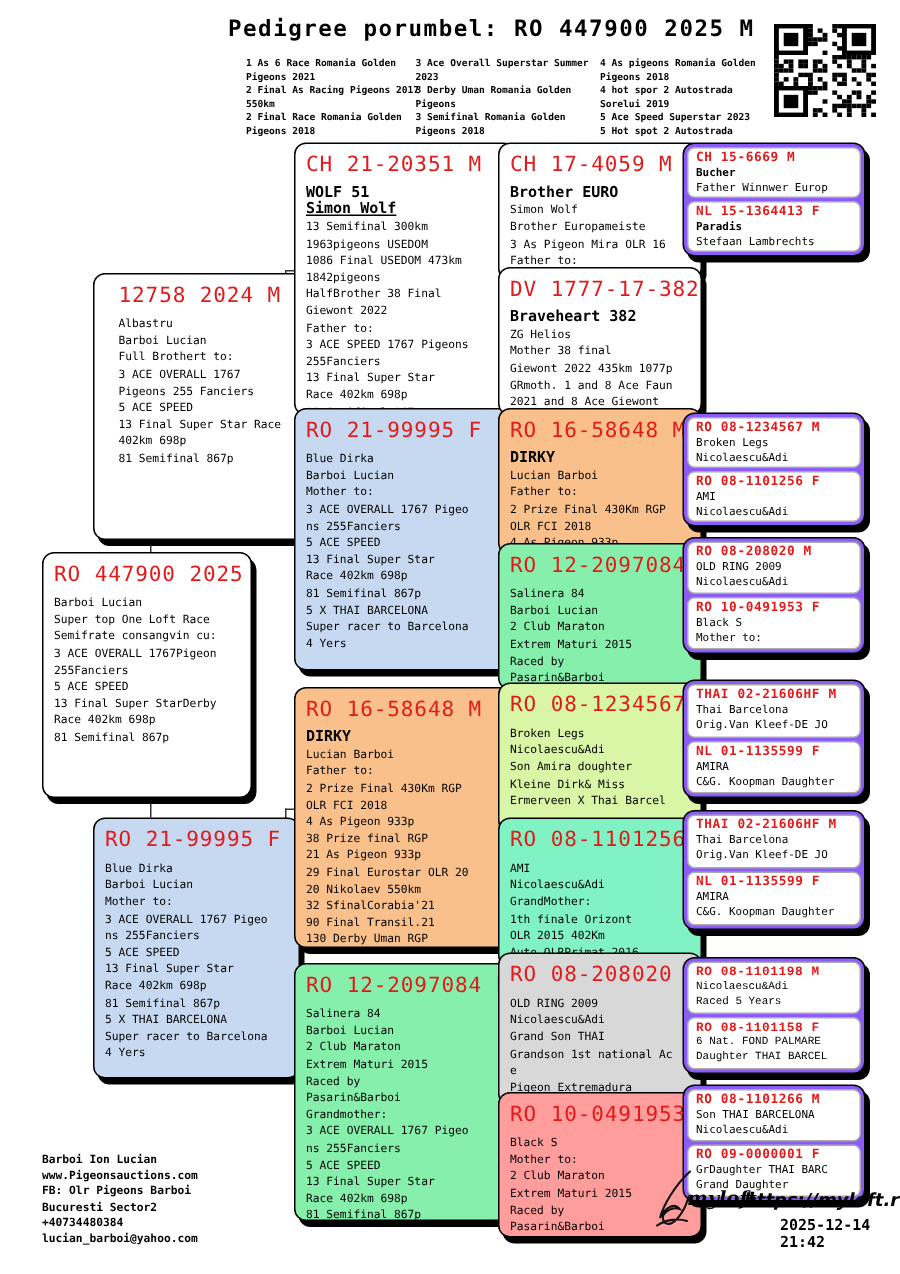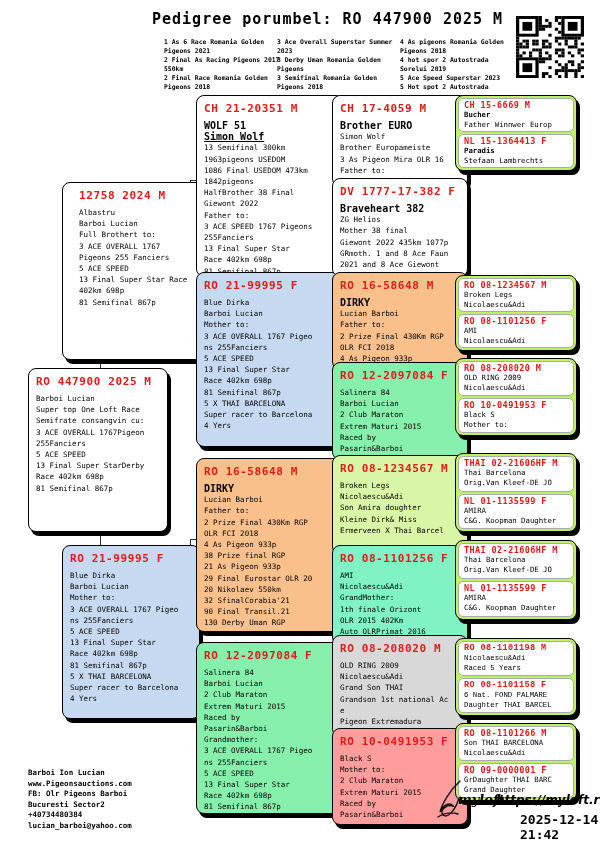--- a/index.html
+++ b/index.html
@@ -5,43 +5,43 @@
   html,body{margin:0;padding:0;background:#fff;}
   #page{position:relative;width:600px;height:849px;background:#fff;overflow:hidden;
         font-family:"DejaVu Sans Mono",monospace;color:#000;}
   .abs{position:absolute;}
   
   #title{position:absolute;left:152px;top:10px;font-size:15px;font-weight:bold;letter-spacing:1px;white-space:nowrap;}
   .ach{position:absolute;top:38px;font-size:6.4px;line-height:9px;font-weight:600;white-space:pre-line;}
   
   .box{position:absolute;background:#fff;border:1.5px solid #000;border-radius:8px;
        box-shadow:3px 4px 0 #000;padding:6px 7px 4px 7px;overflow:hidden;}
-  .ring{color:#e11a1a;font-weight:bold;font-size:11px;letter-spacing:0.6px;margin-bottom:5px;white-space:nowrap;}
+  .ring{color:#e11a1a;font-weight:normal;font-size:14px;letter-spacing:0.6px;margin-bottom:5px;white-space:nowrap;}
   .name{font-size:10px;font-weight:bold;line-height:11.2px;white-space:pre-line;}
   .name.ul{text-decoration:underline;}
   .body{font-size:7.5px;line-height:11.2px;white-space:pre-line;}
   .bg-blue{background:#c7d9f0;} .bg-orange{background:#f9c08c;} .bg-cyan{background:#86efac;}
   .bg-green{background:#d9f5a6;} .bg-mint{background:#80f2c3;} .bg-gray{background:#d8d8d8;}
   .bg-salmon{background:#ff9d9d;} .bg-pink{background:#f2dddb;} .bg-yellow{background:#fdffc2;}
   
-  .card{position:absolute;display:flex;flex-direction:column;gap:2px;background:#bef264;
+  .card{position:absolute;display:flex;flex-direction:column;gap:2px;background:#8b5cf6;
         border:1.5px solid #000;border-radius:8px;box-shadow:3px 4px 0 #000;padding:2px;width:122px;box-sizing:border-box;}
   .sub{flex:1;border:1px solid #aaa;border-radius:5px;padding:1px 5px;background:#fff;overflow:hidden;}
   .sub-ring{color:#e11a1a;font-weight:bold;font-size:8.5px;letter-spacing:0.4px;white-space:nowrap;}
   .sub-line{font-size:7.3px;line-height:10px;white-space:nowrap;}
   .sub-line.b{font-weight:bold;}
   .sub-line.ul{font-weight:bold;text-decoration:underline;}
   
   .vline{position:absolute;width:1px;background:#333;}
   .hline{position:absolute;height:1px;background:#333;}
   
   #owner{position:absolute;left:28px;top:768px;font-size:7.5px;font-weight:bold;line-height:10.6px;white-space:pre-line;}
   #brand{position:absolute;left:458px;top:792px;font-family:"DejaVu Serif",serif;font-style:italic;font-weight:bold;font-size:13px;}
   #site-url{position:absolute;left:496px;top:793px;font-family:"DejaVu Sans",sans-serif;font-style:italic;font-weight:bold;font-size:12px;}
-  #stamp{position:absolute;left:520px;top:812px;font-size:13px;font-weight:bold;}
+  #stamp{position:absolute;left:520px;top:812px;font-size:10px;font-weight:bold;}
   #qr{position:absolute;left:516px;top:16px;width:68px;height:62px;}
 </style>
 </head>
 <body>
 
 <div id="page">
 
   <div id="title">Pedigree porumbel: RO 447900 2025 M</div>
   <div class="ach" style="left:164px;width:126px;">1 As 6 Race Romania Golden
 Pigeons 2021

